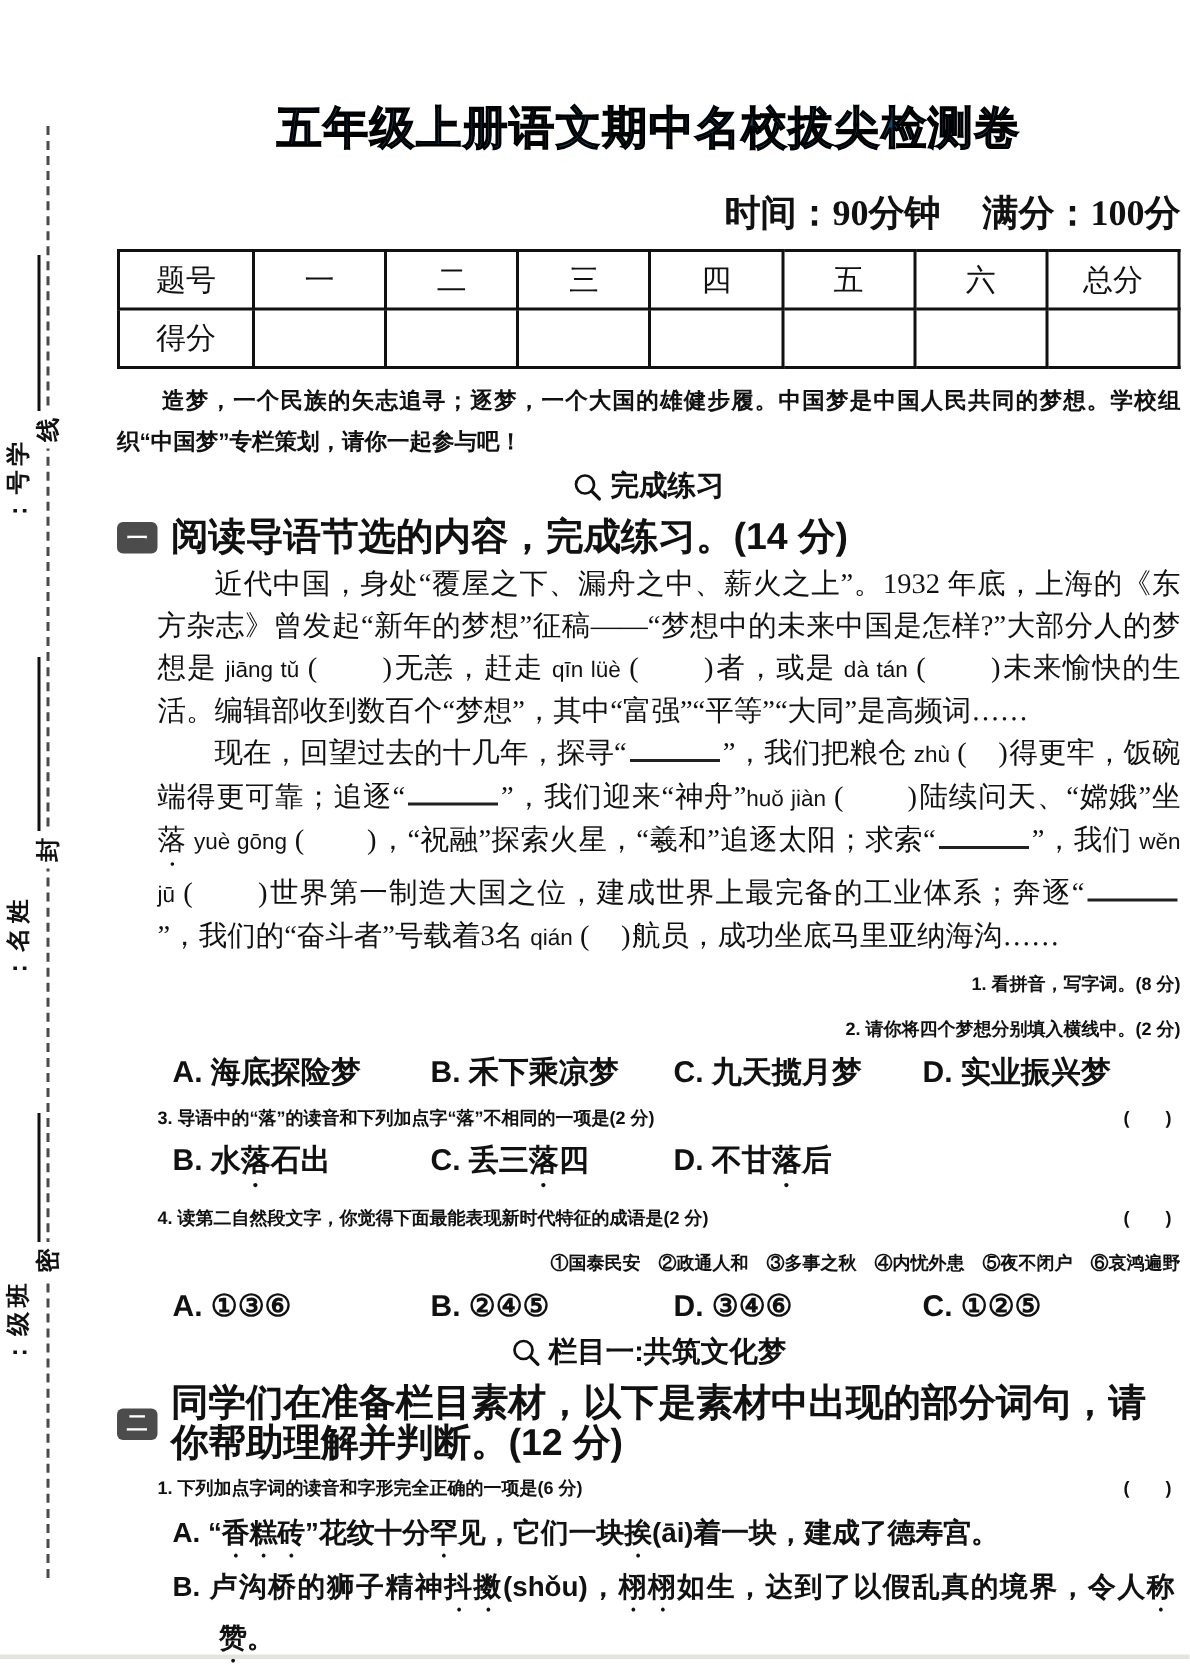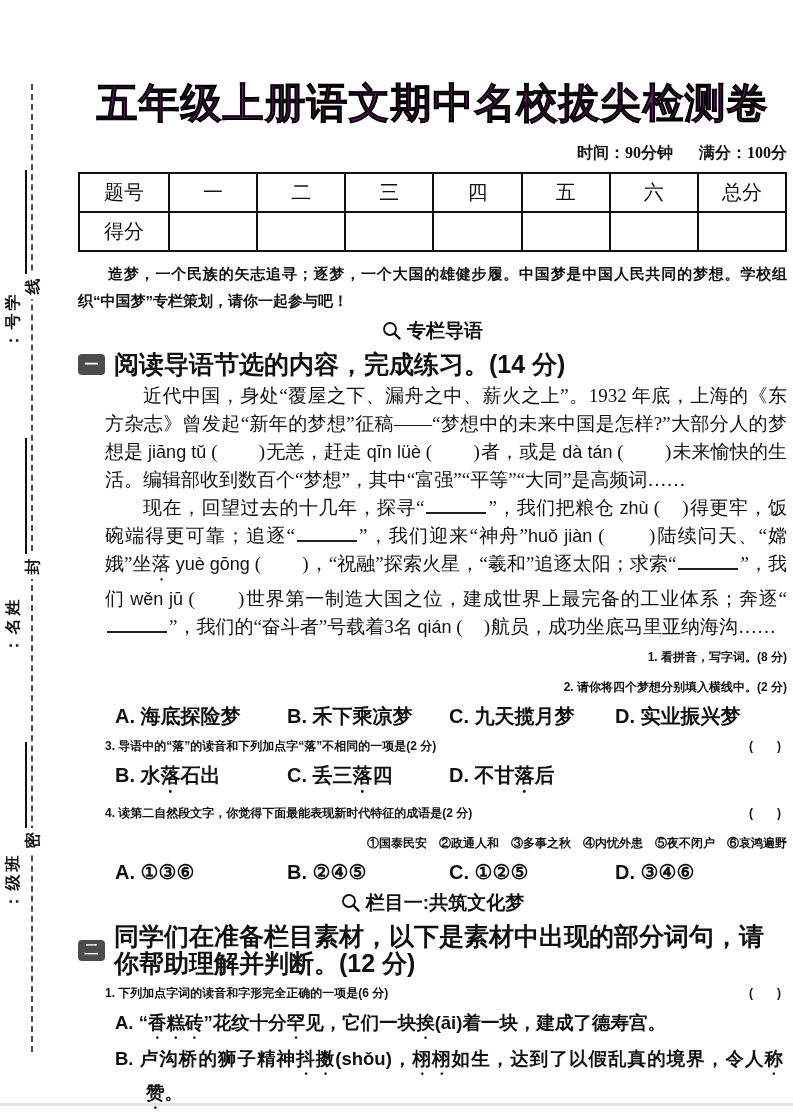--- a/index.html
+++ b/index.html
@@ -27,28 +27,28 @@
   .seal-char{background:#fff;padding:3px 0;z-index:2;}
   .v1{top:293px;left:3px;}
   .v2{top:598px;left:3px;}
   .v3{top:854px;left:3px;}
   .c1{top:274px;left:23px;}
   .c2{top:554px;left:23px;}
   .c3{top:828px;left:23px;}
   
   .content{position:absolute;left:78px;top:56px;width:709px;}
   .title{
-    margin:20px 0 0 0;text-align:center;
+    margin:3px 0 0 0;text-align:center;
     font-family:"Liberation Serif", serif;font-weight:900;
-    font-size:41px;line-height:54px;letter-spacing:1px;color:#701a75;
+    font-size:30px;line-height:54px;letter-spacing:1px;color:#0c4a6e;
     -webkit-text-stroke:0.8px #000;
   }
   .meta{
     margin-top:13px;text-align:right;font-family:"Liberation Serif", serif;
-    font-size:16px;font-weight:600;
+    font-size:24px;font-weight:600;
   }
   .meta span{margin-left:22px;}
   .score-table{
     margin-top:8px;width:100%;border-collapse:collapse;table-layout:fixed;
     font-family:"Liberation Serif", serif;font-size:20px;padding-left:36px;
   }
   .score-table td{
     border:2.5px solid #111;height:35px;text-align:center;vertical-align:middle;
   }
   .score-table td.first{width:86px;}
@@ -65,21 +65,21 @@
     display:inline-flex;width:27px;height:21px;border-radius:4px;
     background:#4c4c4c;color:#fff;font-size:14px;font-weight:700;
     align-items:center;justify-content:center;flex:0 0 auto;
   }
   .sec-title{font-size:25px;font-weight:700;line-height:27px;}
   .passage{
     margin:4px 0 0 27px;font-family:"Liberation Serif", serif;
     font-size:19px;line-height:28px;text-align:justify;text-indent:2em;
   }
   .passage + .passage{margin-top:0;}
-  .pinyin{font-family:"Liberation Sans", sans-serif;font-size:18px;}
+  .pinyin{font-family:"Liberation Sans", sans-serif;font-size:15px;}
   .blank{
     display:inline-block;width:60px;height:2px;border-bottom:2px solid #222;
     vertical-align:baseline;margin:0 2px;
   }
   .paren{letter-spacing:1px;}
   .q{margin:3px 0 0 27px;font-size:12px;font-weight:700;line-height:27px;text-align:right;}
   .q.flex{display:flex;justify-content:space-between;align-items:baseline;padding-right:6px;}
   .items{letter-spacing:0;}
   .opts-row{
     margin:2px 0 0 37px;display:grid;grid-template-columns:172px 162px 166px 1fr;
@@ -168,21 +168,21 @@
     </tbody>
       </table>
 
     <p class="intro">造梦，一个民族的矢志追寻；逐梦，一个大国的雄健步履。中国梦是中国人民共同的梦想。学校组织“中国梦”专栏策划，请你一起参与吧！</p>
 
     <div class="col-head">
       <svg class="mag-icon" width="20" height="20" viewBox="0 0 20 20">
         <circle cx="8" cy="8" r="6" fill="none" stroke="#111" stroke-width="1.8"></circle>
         <line x1="12.6" y1="12.6" x2="17.6" y2="17.6" stroke="#111" stroke-width="2.2" stroke-linecap="round"></line>
       </svg>
-      <span>专栏导语</span>
+      <span>完成练习</span>
     </div>
 
     <div class="sec-head">
       <span class="badge" style="background: rgb(76, 76, 76);">一</span>
       <span class="sec-title">阅读导语节选的内容，完成练习。(14 分)</span>
     </div>
 
     <p class="passage">近代中国，身处“覆屋之下、漏舟之中、薪火之上”。1932 年底，上海的《东方杂志》曾发起“新年的梦想”征稿——“梦想中的未来中国是怎样?”大部分人的梦想是 <span class="pinyin">jiāng tǔ</span> <span class="paren">(　　)</span>无恙，赶走 <span class="pinyin">qīn lüè</span> <span class="paren">(　　)</span>者，或是 <span class="pinyin">dà tán</span> <span class="paren">(　　)</span>未来愉快的生活。编辑部收到数百个“梦想”，其中“富强”“平等”“大同”是高频词……</p>
     <p class="passage">现在，回望过去的十几年，探寻“<span class="blank"></span>”，我们把粮仓 <span class="pinyin">zhù</span> <span class="paren">(　)</span>得更牢，饭碗端得更可靠；追逐“<span class="blank"></span>”，我们迎来“神舟”<span class="pinyin">huǒ jiàn</span> <span class="paren">(　　)</span>陆续问天、“嫦娥”坐<span class="em-dot">落</span> <span class="pinyin">yuè gōng</span> <span class="paren">(　　)</span>，“祝融”探索火星，“羲和”追逐太阳；求索“<span class="blank"></span>”，我们 <span class="pinyin">wěn jū</span> <span class="paren">(　　)</span>世界第一制造大国之位，建成世界上最完备的工业体系；奔逐“<span class="blank"></span>”，我们的“奋斗者”号载着3名 <span class="pinyin">qián</span> <span class="paren">(　)</span>航员，成功坐底马里亚纳海沟……</p>
 
@@ -207,22 +207,22 @@
     </div>
 
     <div class="q flex">
       <span>4. 读第二自然段文字，你觉得下面最能表现新时代特征的成语是(2 分)</span>
       <span class="bracket">(　　)</span>
     </div>
     <p class="q items">①国泰民安　②政通人和　③多事之秋　④内忧外患　⑤夜不闭户　⑥哀鸿遍野</p>
     <div class="opts-row">
       <span>A. ①③⑥</span>
       <span>B. ②④⑤</span>
+      <span>D. ③④⑥</span>
       <span>C. ①②⑤</span>
-      <span>D. ③④⑥</span>
     </div>
 
     <div class="col-head">
       <svg class="mag-icon" width="20" height="20" viewBox="0 0 20 20">
         <circle cx="8" cy="8" r="6" fill="none" stroke="#111" stroke-width="1.8"></circle>
         <line x1="12.6" y1="12.6" x2="17.6" y2="17.6" stroke="#111" stroke-width="2.2" stroke-linecap="round"></line>
       </svg>
       <span>栏目一:共筑文化梦</span>
     </div>
 

